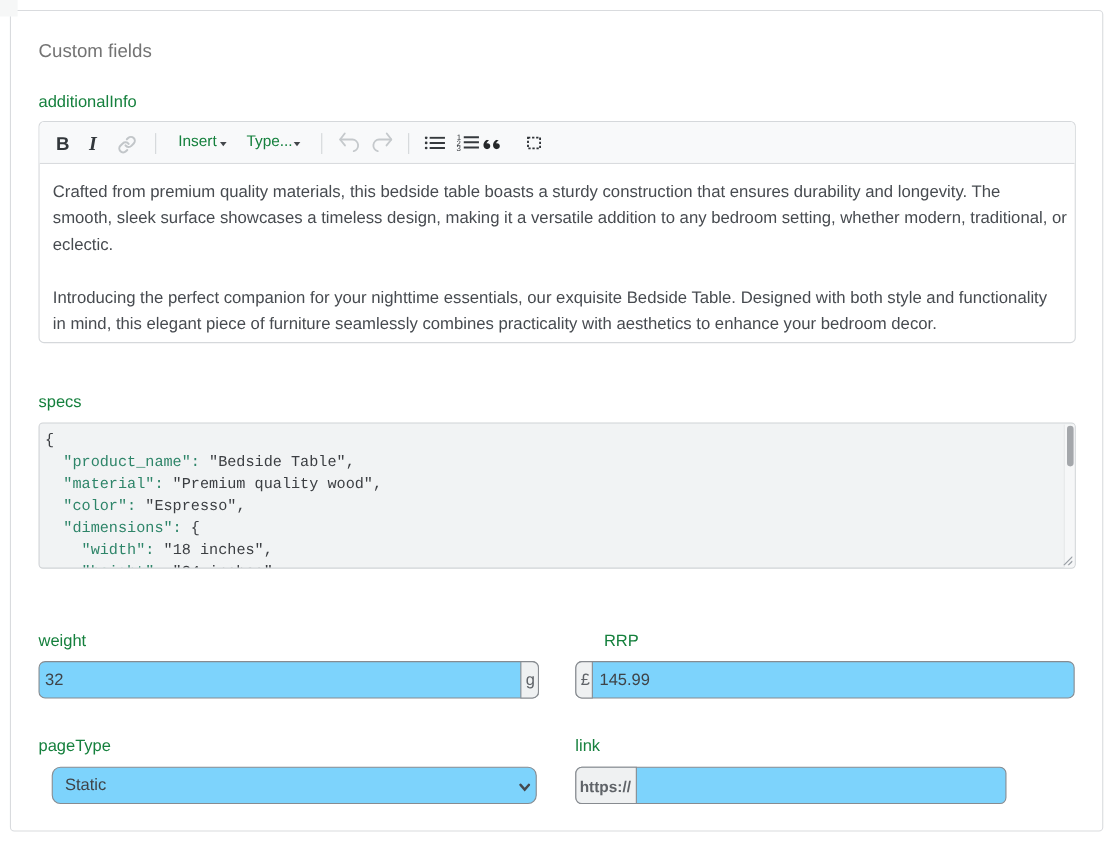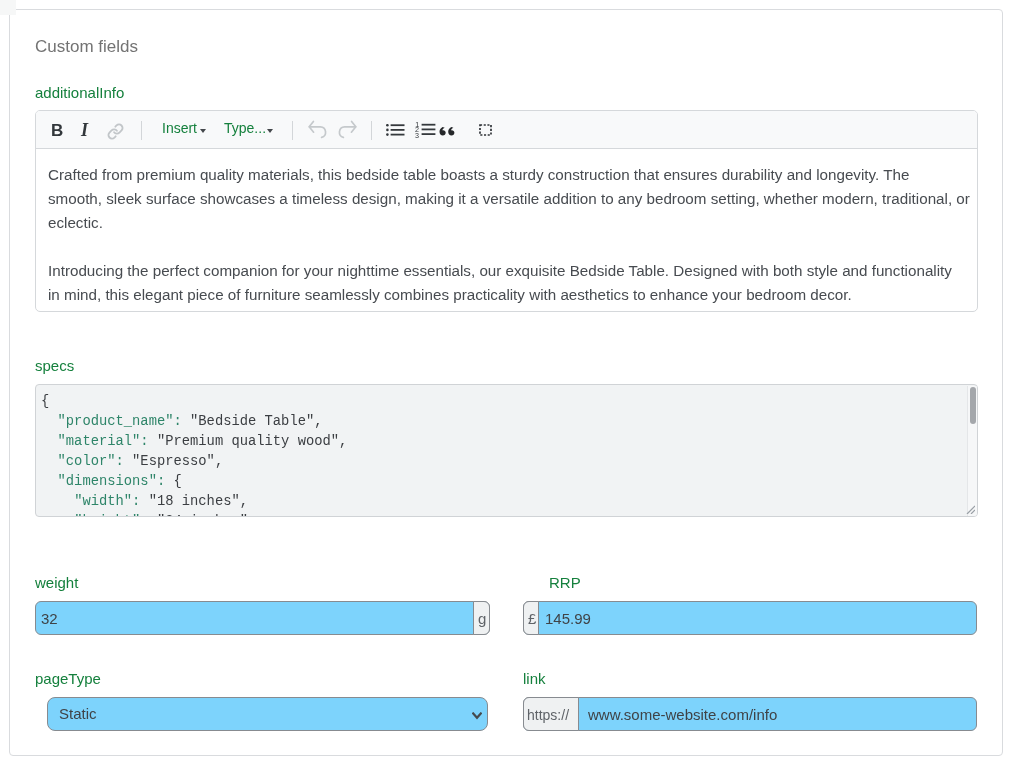--- a/index.html
+++ b/index.html
@@ -131,18 +131,17 @@
 <div class="abs lbl" style="left:35px; top:670px;">pageType</div>
 <div class="abs lbl" style="left:523px; top:670px;">link</div>
 
 <div class="abs inp" style="left:35px; top:697px; width:441px; border-radius:8px;margin-left:12px;">
   <div class="val" style="left:11px; top:7px;">Static</div>
   <svg class="abs" style="right:5.5px; top:13.5px;" width="10" height="8" viewBox="0 0 10 8" fill="none">
       <polyline points="1.2 1.5 5 5.8 8.8 1.5" stroke="#45494d" stroke-width="2.2" stroke-linecap="square" stroke-linejoin="miter"></polyline>
     </svg>
 </div>
 
-<div class="abs inp" style="left:523px; top:697px; width:454px;">
+<div class="abs inp" style="left:523px; top:697px; width:392px;font-weight:bold;">
   <div class="addon" style="left:-1px; width:56px; border-radius:6px 0 0 6px;">
       <div style="position:absolute; left:3px; top:9px; font-size:14px;">https://</div>
     </div>
-  <div class="val" style="left:64px; top:8px;">www.some-website.com/info</div>
 </div>
 
 </body></html>

